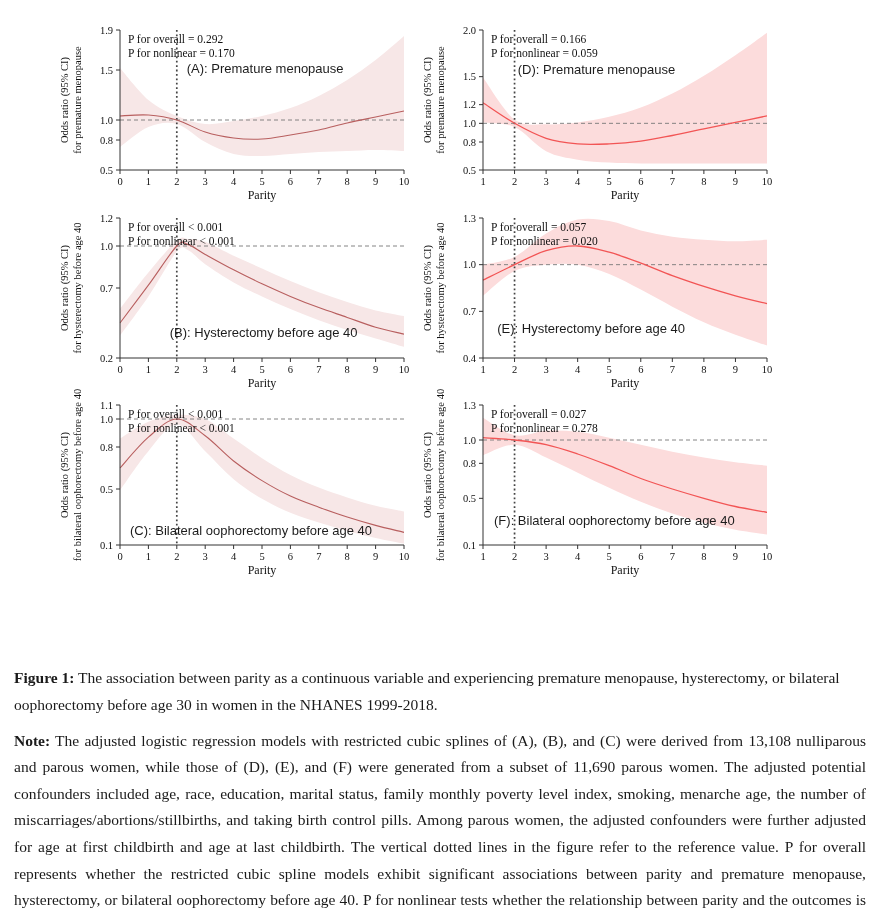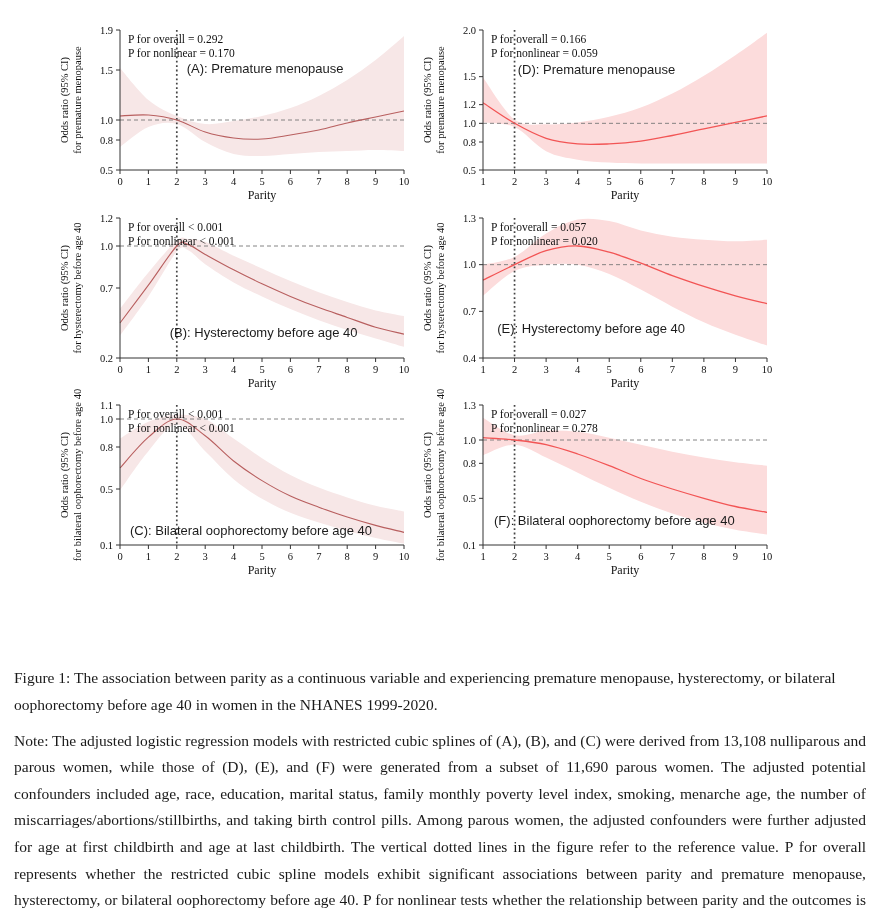--- a/index.html
+++ b/index.html
@@ -15,21 +15,21 @@
   #cell-5{left:415px;top:393px;}
   .tick{font:10.5px "Liberation Serif",serif;fill:#111;}
   .ylab{font:10.5px "Liberation Serif",serif;fill:#111;}
   .xlab{font:12px "Liberation Serif",serif;fill:#111;}
   .ptext{font:11.5px "Liberation Serif",serif;fill:#111;}
   .ptitle{font:13px "Liberation Sans",sans-serif;fill:#1c1c1c;}
   .caption{position:absolute;left:14px;width:852px;top:648px;
            font-size:15.5px;line-height:1.75;color:#1a1a1a;}
   .note{position:absolute;left:14px;width:852px;top:712px;
         font-size:15.5px;line-height:1.72;text-align:justify;color:#1a1a1a;}
-  .caption b,.note b{font-weight:normal;}
+  .caption b,.note b{font-weight:bold;}
 </style>
 </head>
 <body>
 
 <div id="page">
 
   <div class="cell" id="cell-0">
     <svg width="363" height="186">
         <defs>
           <clipPath id="clip0">
@@ -333,17 +333,17 @@
         <text x="352" y="167" text-anchor="middle" class="tick">10</text>
         <text x="16" y="82" text-anchor="middle" class="ylab" transform="rotate(-90 16 82)">Odds ratio (95% CI)</text>
         <text x="29" y="82" text-anchor="middle" class="ylab" transform="rotate(-90 29 82)">for bilateral oophorectomy before age 40</text>
         <text x="210" y="181" text-anchor="middle" class="xlab">Parity</text>
         <text x="76" y="25" class="ptext">P for overall = 0.027</text>
         <text x="76" y="39" class="ptext">P for nonlinear = 0.278</text>
         <text x="79.04444444444445" y="132.16666666666666" class="ptitle">(F): Bilateral oophorectomy before age 40</text>
       </svg>
   </div>
 
-  <p class="caption"><b>Figure 1:</b><span> The association between parity as a continuous variable and experiencing premature menopause, hysterectomy, or bilateral oophorectomy before age 40 in women in the NHANES 1999-2020.</span></p>
+  <p class="caption"><b>Figure 1:</b><span> The association between parity as a continuous variable and experiencing premature menopause, hysterectomy, or bilateral oophorectomy before age 30 in women in the NHANES 1999-2018.</span></p>
 
   <p class="note"><b>Note:</b><span> The adjusted logistic regression models with restricted cubic splines of (A), (B), and (C) were derived from 13,108 nulliparous and parous women, while those of (D), (E), and (F) were generated from a subset of 11,690 parous women. The adjusted potential confounders included age, race, education, marital status, family monthly poverty level index, smoking, menarche age, the number of miscarriages/abortions/stillbirths, and taking birth control pills. Among parous women, the adjusted confounders were further adjusted for age at first childbirth and age at last childbirth. The vertical dotted lines in the figure refer to the reference value. P for overall represents whether the restricted cubic spline models exhibit significant associations between parity and premature menopause, hysterectomy, or bilateral oophorectomy before age 40. P for nonlinear tests whether the relationship between parity and the outcomes is linear or non-linear.</span></p>
 
 </div>
 
 </body></html>

